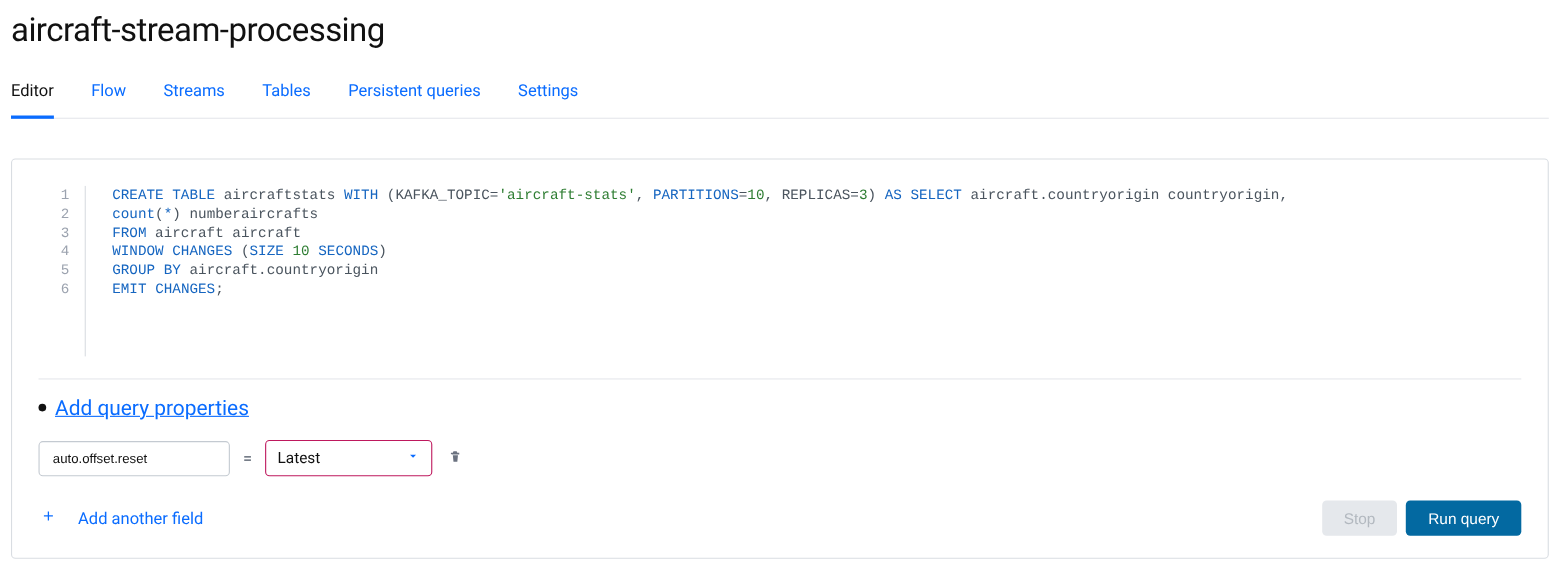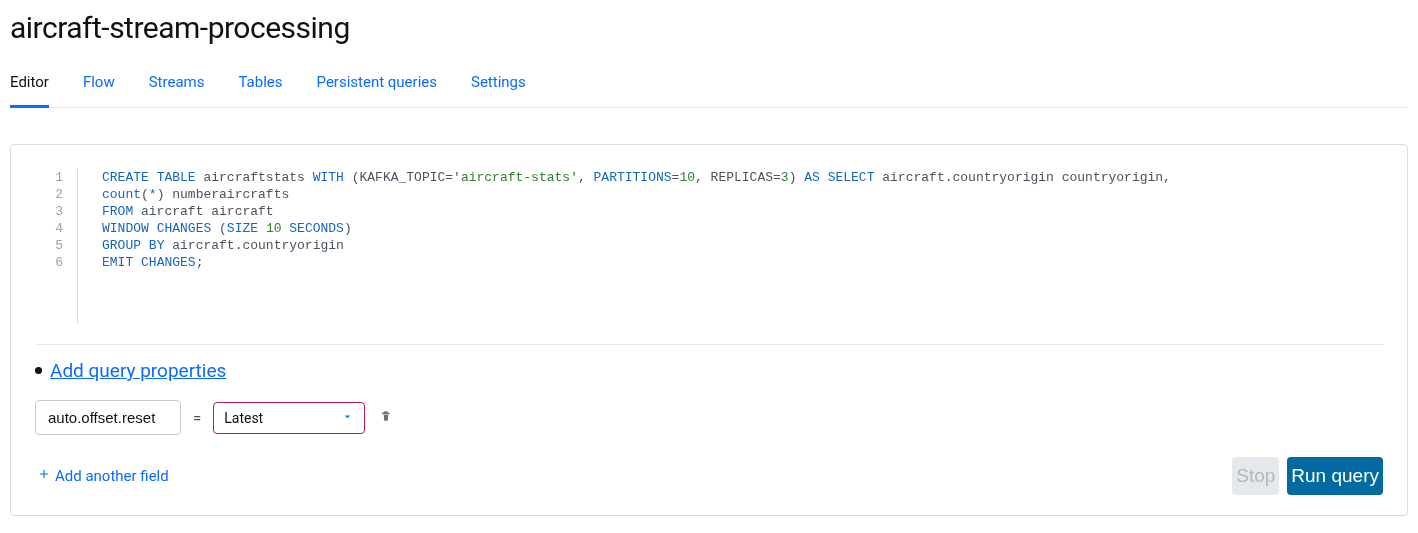--- a/index.html
+++ b/index.html
@@ -89,22 +89,22 @@
     }
     .prop-row {
       display: flex;
       align-items: center;
       gap: 12px;
     }
     .text-input {
       border: 1px solid #c4cad1;
       border-radius: 4px;
       padding: 8px 12px;
-      font-size: 15px;
-      width: 146px;
+      font-size: 12px;
+      width: 174px;
       color: #111;
     }
     .eq { color: #4b5563; font-size: 15px; }
     .select {
       border: 1px solid #be185d;
       border-radius: 4px;
       padding: 7px 10px;
       font-size: 14px;
       width: 152px;
       display: flex;
@@ -123,33 +123,33 @@
     .trash svg { width: 14px; height: 14px; fill: #6b7280; }
     .footer {
       display: flex;
       justify-content: space-between;
       align-items: center;
       margin-top: 22px;
     }
     .add-field {
       display: flex;
       align-items: center;
-      gap: 4px;
+      gap: 20px;
       color: #0a6cff;
       font-size: 15px;
       cursor: pointer;
       margin-left: 2px;
     }
     .add-field svg { width: 14px; height: 14px; fill: #0a6cff; }
     .buttons { display: flex; gap: 8px; }
     .btn {
       border: none;
       border-radius: 4px;
-      padding: 8px 4px;
-      font-size: 19px;
+      padding: 8px 20px;
+      font-size: 14px;
       cursor: pointer;
       font-weight: 500;
     }
     .btn-stop {
       background: #e5e8ec;
       color: #b2b8bf;
       cursor: not-allowed;
     }
     .btn-run {
       background: #0369a1;

